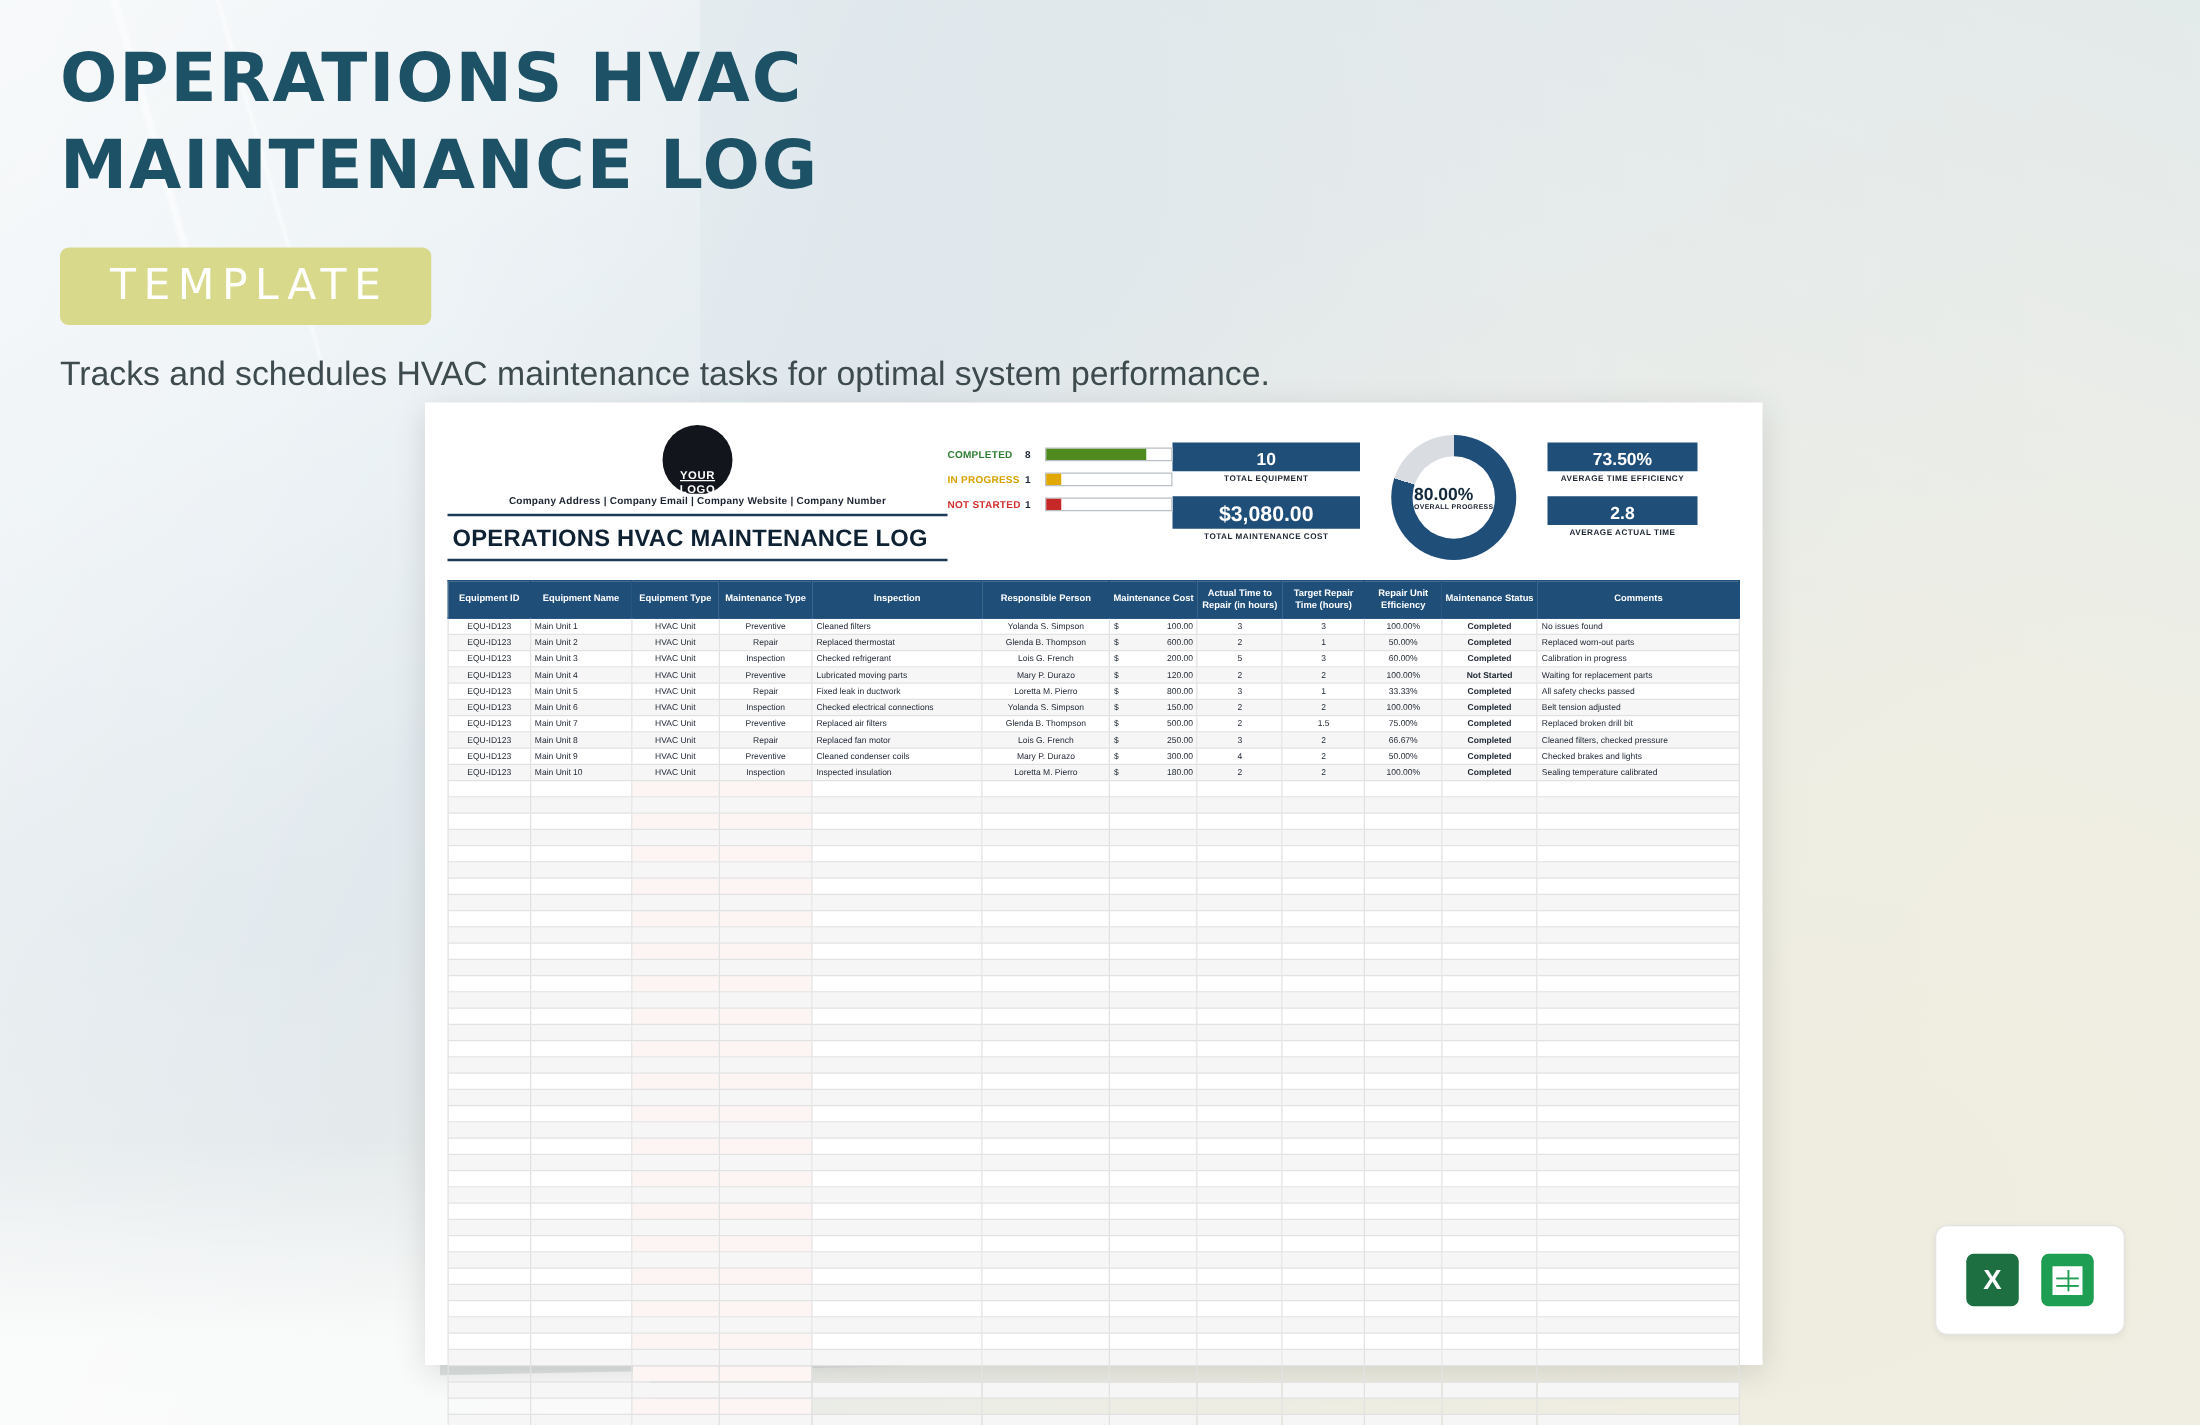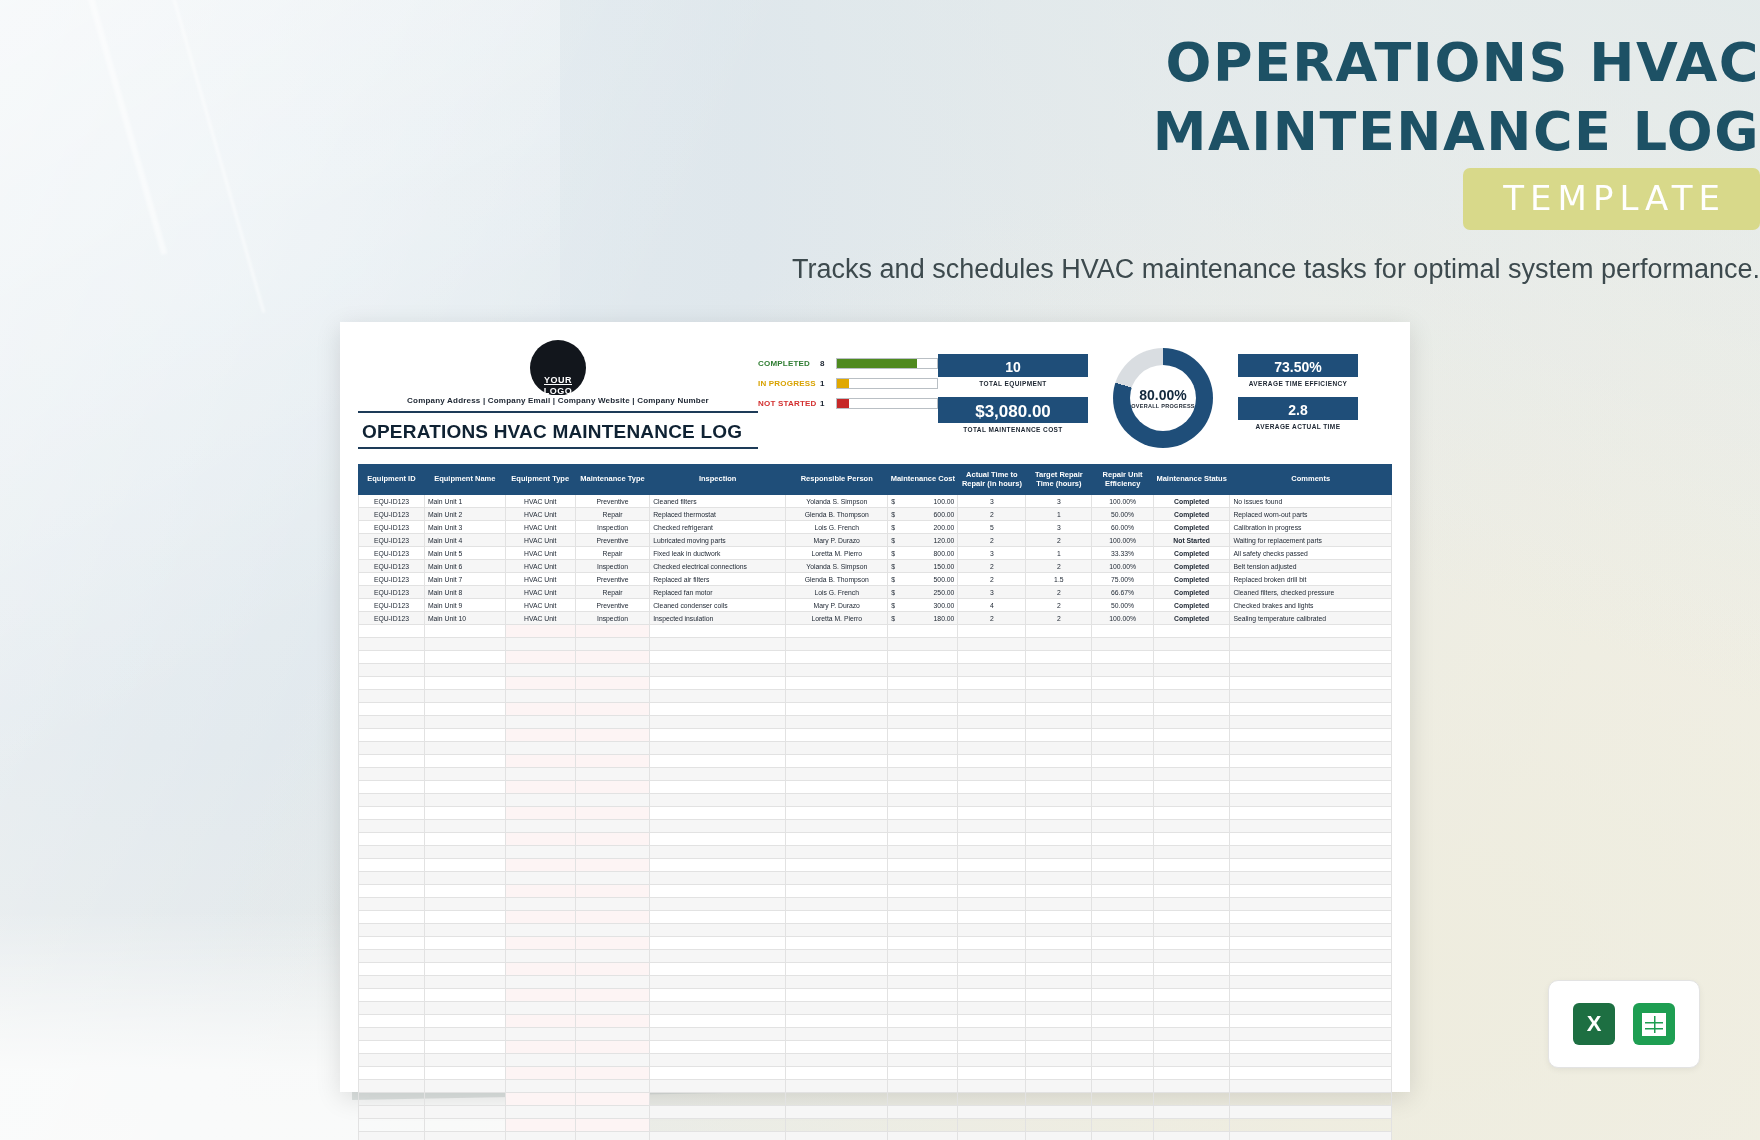--- a/index.html
+++ b/index.html
@@ -31,33 +31,33 @@
   .bg-corner-light{
     position:absolute; left:0; top:0; width:560px; height:1140px;
     background:linear-gradient(150deg, rgba(255,255,255,0.55), rgba(255,255,255,0) 55%);
   }
   .bg-bottomleft{
     position:absolute; left:0; bottom:0; width:520px; height:230px;
     background:linear-gradient(180deg, rgba(255,255,255,0) 0%, rgba(255,255,255,0.75) 70%);
   }
 
   
-  .header { position:absolute; left:0; right:0; top:28px; text-align:right; }
+  .header { position:absolute; left:0; right:0; top:28px; text-align:left;padding-left:48px; }
   .title {
     color:#1d5165;
     font-weight:bold;
     font-size:54px;
     letter-spacing:1.5px;
     line-height:1.28;
     text-transform:uppercase;
     font-family:"DejaVu Sans", sans-serif;
   }
   .badge {
     display:inline-block;
-    margin-top:2px;
+    margin-top:32px;
     background:#d8d98a;
     color:#ffffff;
     font-size:34px;
     letter-spacing:6px;
     padding:10px 34px 12px 40px;
     border-radius:7px;
     font-family:"DejaVu Sans", sans-serif;
   }
   .subtitle {
     margin-top:24px;
@@ -124,21 +124,21 @@
 
   .donutcol{ width:150px; display:flex; align-items:center; justify-content:center; padding-top:8px;}
   .donut{
     width:100px;height:100px;border-radius:50%;
     background:conic-gradient(#1f4e79 0 80%, #d9dde1 80% 100%);
     display:flex;align-items:center;justify-content:center;position:relative;
   }
   .donut:before{
     content:""; position:absolute; width:66px;height:66px;border-radius:50%;background:#fff;
   }
-  .donut-txt{ position:relative; text-align:center; }
+  .donut-txt{ position:relative; }
   .donut-val{ font-size:14px; font-weight:bold; color:#13293d; }
   .donut-cap{ font-size:5.5px; letter-spacing:.3px; color:#1b2430; font-weight:bold;}
 
   .kpicol2{ width:120px; padding-top:14px; }
 
   
   .tbl{ width:100%; border-collapse:collapse; table-layout:fixed; margin-top:6px;}
   .tbl th{
     background:#1f4e79; color:#fff; font-size:7.5px; font-weight:bold;
     padding:6px 2px; border:1px solid #1f4e79; line-height:1.15;text-align:center;

